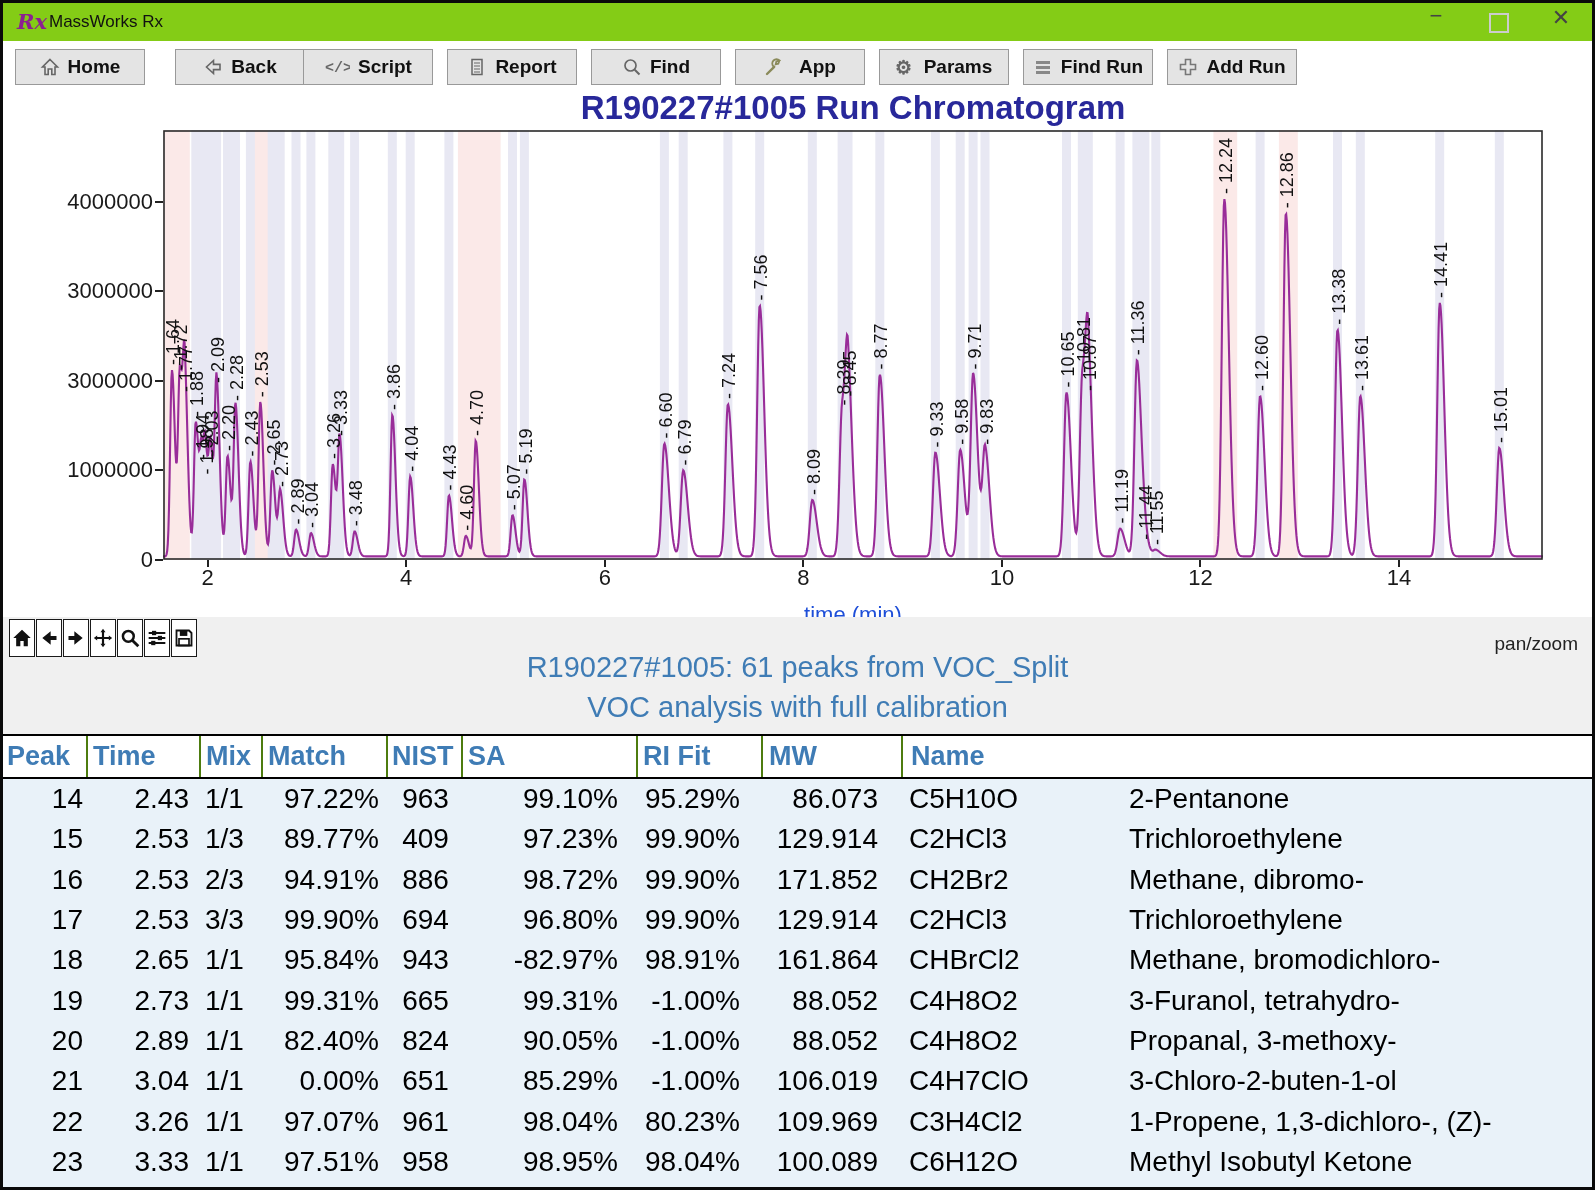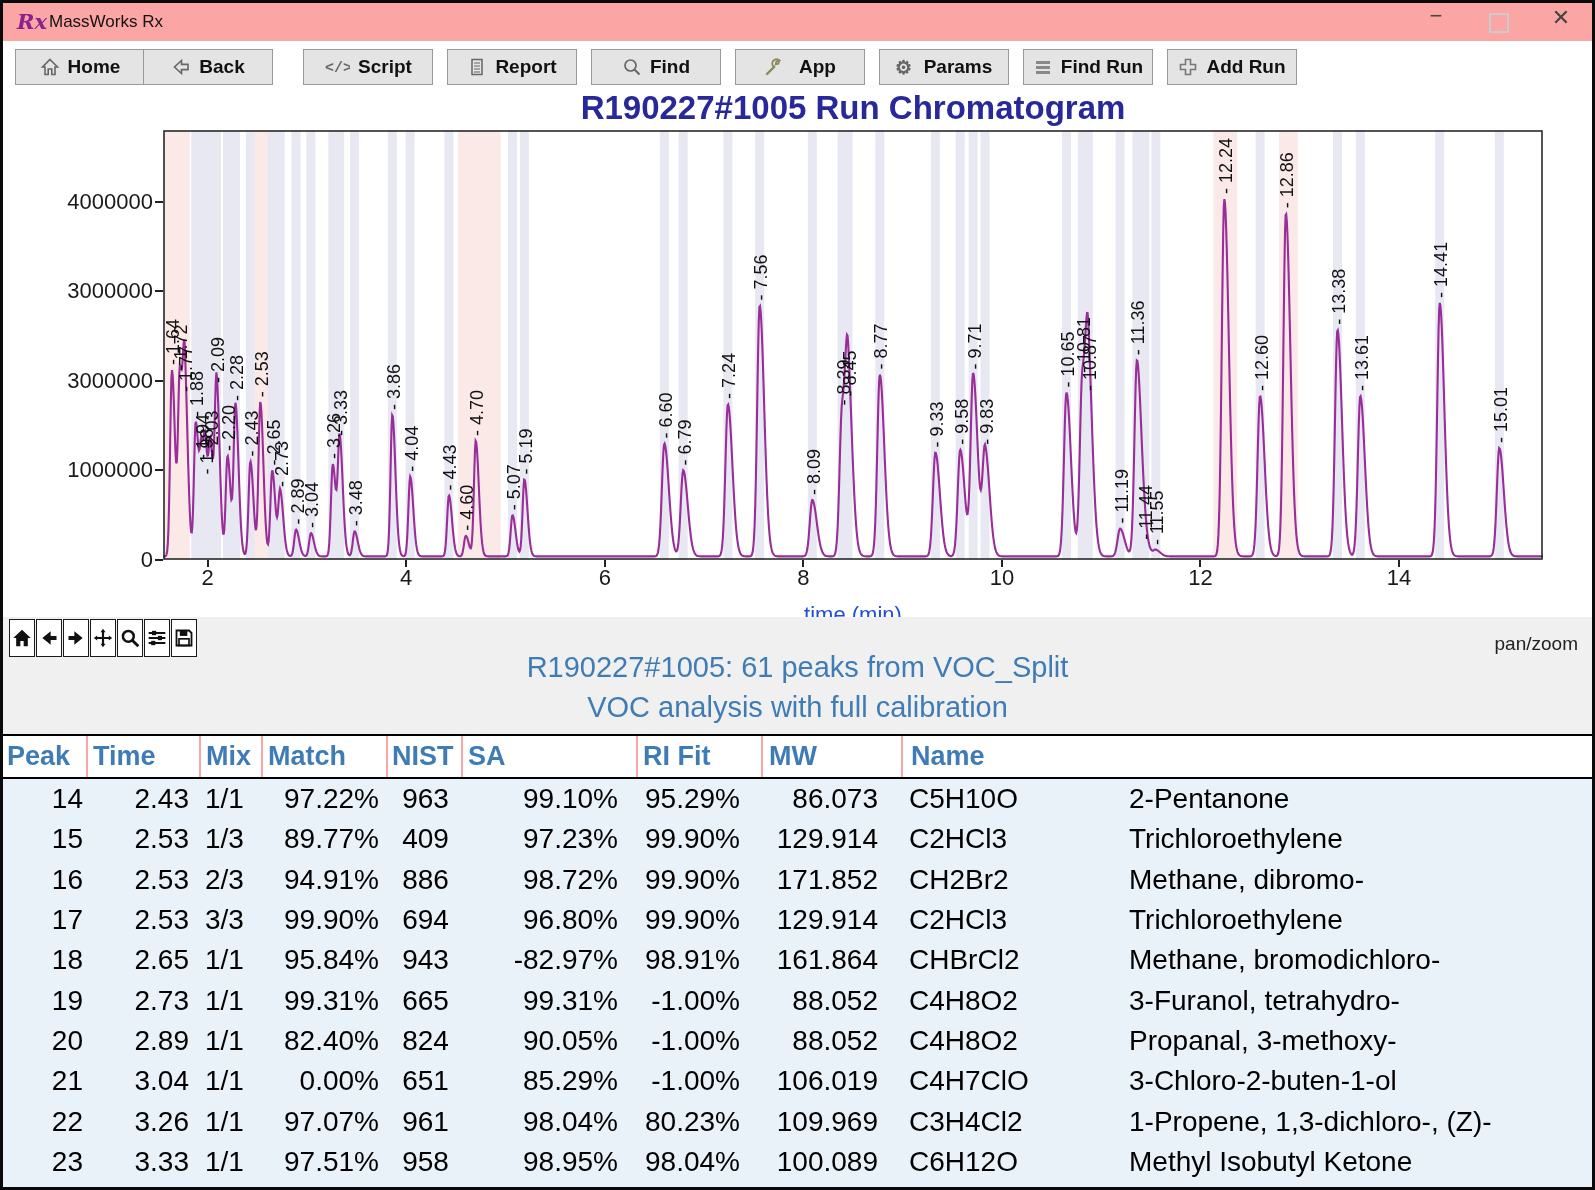--- a/index.html
+++ b/index.html
@@ -1,19 +1,19 @@
 <!DOCTYPE html>
 <html><head>
 <meta charset="utf-8">
 <style>
   html,body{margin:0;padding:0;background:#888;}
   .win{position:relative;width:1595px;height:1190px;background:#fff;border:3px solid #0a0a0a;
        box-sizing:border-box;font-family:"Liberation Sans",sans-serif;overflow:hidden;}
   
-  .titlebar{position:absolute;left:0;top:0;width:100%;height:38px;background:#fca5a5;}
+  .titlebar{position:absolute;left:0;top:0;width:100%;height:38px;background:#84cc16;}
   .logo{position:absolute;left:14px;top:6px;font-family:"DejaVu Serif",serif;font-style:italic;
         font-weight:bold;font-size:21px;color:#8c2190;}
   .wtitle{position:absolute;left:46px;top:9px;font-size:17px;color:#111;}
   .wc{position:absolute;top:4px;font-size:22px;color:#444;width:36px;text-align:center;cursor:default;}
   .wc.min{left:1415px;top:0px;}
   .wc.cls{left:1540px;top:2px;}
   .maxbox{left:1478px;top:10px;}
   .maxbox .box{display:inline-block;width:16px;height:16px;border:2px solid #ccc;}
   
   .tbtn{position:absolute;top:46px;height:36px;width:130px;background:#e4e4e4;border:1px solid #999;
@@ -34,21 +34,21 @@
   .navbtn{position:absolute;top:2px;width:26px;height:38px;background:#fff;border:1.5px solid #1a1a1a;
           box-sizing:border-box;display:flex;align-items:center;justify-content:center;}
   .modelabel{position:absolute;right:14px;top:16px;font-size:19px;color:#222;}
   .rtitle{position:absolute;left:0;width:100%;text-align:center;font-weight:normal;font-size:29px;color:#3f7cb5;}
   .rtitle.l1{top:34px;}
   .rtitle.l2{top:74px;}
   
   .thead{position:absolute;left:0;top:731px;width:1595px;height:45px;background:#fff;
          border-top:2px solid #000;border-bottom:2px solid #000;box-sizing:border-box;display:flex;}
   .th{font-size:27px;font-weight:bold;color:#3f7cb5;box-sizing:border-box;
-      display:flex;align-items:center;border-right:2px solid #fca5a5;}
+      display:flex;align-items:center;border-right:2px solid #4d7c0f;}
   .th:last-child{border-right:none;}
   .tbody{position:absolute;left:0;top:776px;width:1595px;height:411px;background:#e9f2f9;}
   .trow{display:flex;height:40.3px;align-items:center;}
   .td{font-size:28px;color:#000;box-sizing:border-box;white-space:nowrap;overflow:visible;}
 </style>
 </head>
 <body>
 
 <div class="win">
 
@@ -62,21 +62,21 @@
 
   <div id="toolbar">
       <div class="tbtn" style="left: 12px;">
         <span class="ticon">
           <svg width="20" height="20" viewBox="0 0 20 20">
             <path d="M10 2.5 L17.5 10 H15 V17.5 H11.8 V12 H8.2 V17.5 H5 V10 H2.5 Z" fill="none" stroke="#666" stroke-width="1.6"></path>
           </svg>
         </span>
         <span>Home</span>
       </div>
-      <div class="tbtn" style="left: 140px;">
+      <div class="tbtn" style="left: 172px;">
         <span class="ticon">
           <svg width="20" height="20" viewBox="0 0 20 20">
             <path d="M10.5 3.5 L3.5 10 L10.5 16.5 V12.6 H17 V7.4 H10.5 Z" fill="none" stroke="#666" stroke-width="1.6"></path>
           </svg>
         </span>
         <span>Back</span>
       </div>
       <div class="tbtn" style="left: 300px;">
         <span class="ticon">
           <svg width="26" height="20" viewBox="0 0 26 20">

